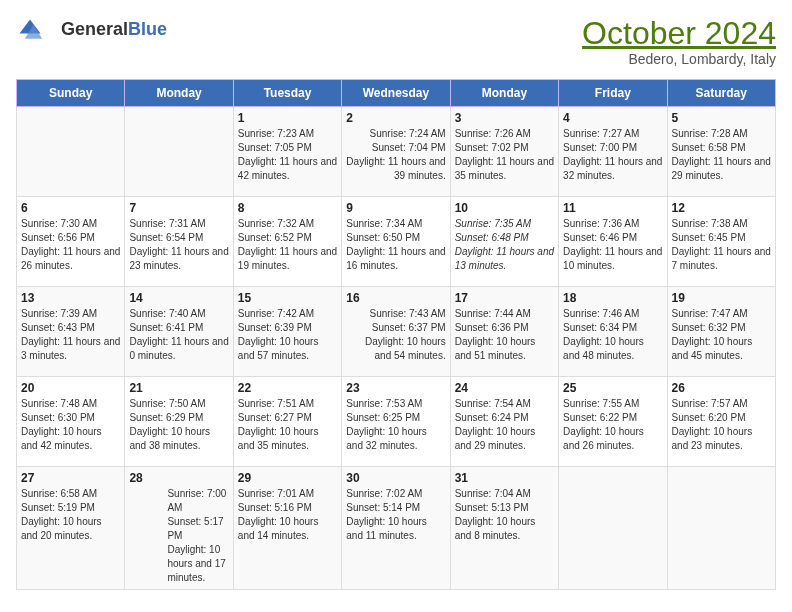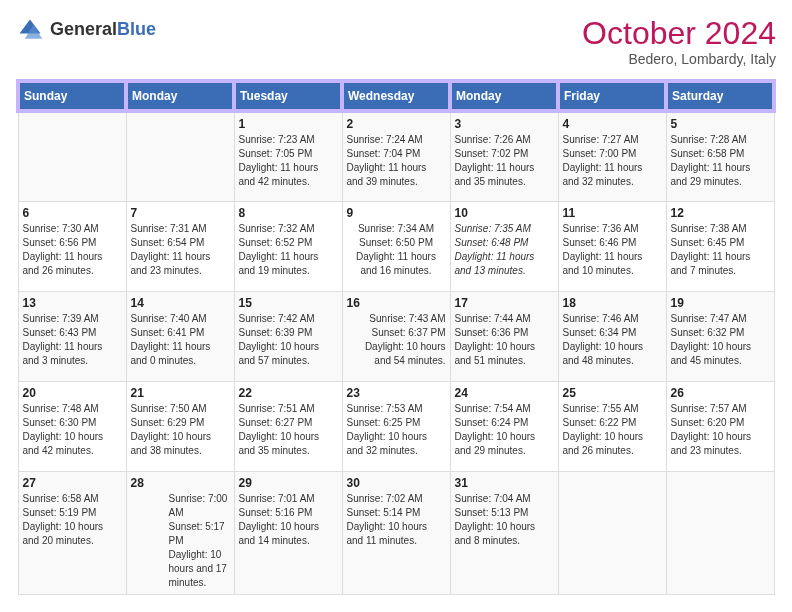--- a/index.html
+++ b/index.html
@@ -12,21 +12,21 @@
     }
     .header {
       display: flex;
       justify-content: space-between;
       align-items: flex-start;
       margin-bottom: 12px;
     }
     .logo {
       display: flex;
       align-items: center;
-      gap: 6px;
+      gap: 17px;
     }
     .logo-text-general {
       font-size: 18px;
       font-weight: bold;
       color: #333;
       line-height: 1.1;
     }
     .logo-text-blue {
       font-size: 18px;
       font-weight: bold;
@@ -36,40 +36,41 @@
     .logo-icon {
       width: 28px;
       height: 28px;
     }
     .title-block {
       text-align: right;
     }
     .calendar-title {
       font-size: 32px;
       font-weight: 300;
-      color: #be185d;
+      color: #4d7c0f;
       line-height: 1.1;
+      text-decoration: underline;
     }
     .calendar-subtitle {
       font-size: 14px;
       color: #555;
     }
     table {
       width: 100%;
       border-collapse: collapse;
       font-size: 11px;
     }
     thead tr th {
       background-color: #3a6db5;
       color: #fff;
       padding: 6px 4px;
-      text-align: left;
+      text-align: center;
       font-size: 12px;
       font-weight: bold;
-      border: 4px solid #c4b5fd;
+      border: 1px solid #c4b5fd;
     }
     tbody tr td {
       border: 1px solid #ddd;
       vertical-align: top;
       padding: 4px;
       min-height: 80px;
       height: 90px;
       width: 108px;
     }
     tbody tr:nth-child(odd) td {
@@ -131,21 +132,21 @@
         <td class="empty-cell"></td>
         <td class="empty-cell"></td>
         <td>
           <div class="day-number">1</div>
           <div class="day-info" style="white-space: pre-wrap;">Sunrise: 7:23 AM
 Sunset: 7:05 PM
 Daylight: 11 hours and 42 minutes.</div>
         </td>
         <td>
           <div class="day-number">2</div>
-          <div class="day-info" style="white-space: pre-wrap;">Sunrise: 7:24 AM
+          <div class="day-info" style="white-space: pre-wrap; text-align: right;">Sunrise: 7:24 AM
 Sunset: 7:04 PM
 Daylight: 11 hours and 39 minutes.</div>
         </td>
         <td>
           <div class="day-number">3</div>
           <div class="day-info" style="white-space: pre-wrap;">Sunrise: 7:26 AM
 Sunset: 7:02 PM
 Daylight: 11 hours and 35 minutes.</div>
         </td>
         <td>
@@ -175,21 +176,21 @@
 Daylight: 11 hours and 23 minutes.</div>
         </td>
         <td>
           <div class="day-number">8</div>
           <div class="day-info" style="white-space: pre-wrap;">Sunrise: 7:32 AM
 Sunset: 6:52 PM
 Daylight: 11 hours and 19 minutes.</div>
         </td>
         <td>
           <div class="day-number">9</div>
-          <div class="day-info" style="white-space: pre-wrap; text-align: center;">Sunrise: 7:34 AM
+          <div class="day-info" style="white-space: pre-wrap;">Sunrise: 7:34 AM
 Sunset: 6:50 PM
 Daylight: 11 hours and 16 minutes.</div>
         </td>
         <td>
           <div class="day-number">10</div>
           <div class="day-info" style="white-space: pre-wrap; font-style: italic;">Sunrise: 7:35 AM
 Sunset: 6:48 PM
 Daylight: 11 hours and 13 minutes.</div>
         </td>
         <td>

